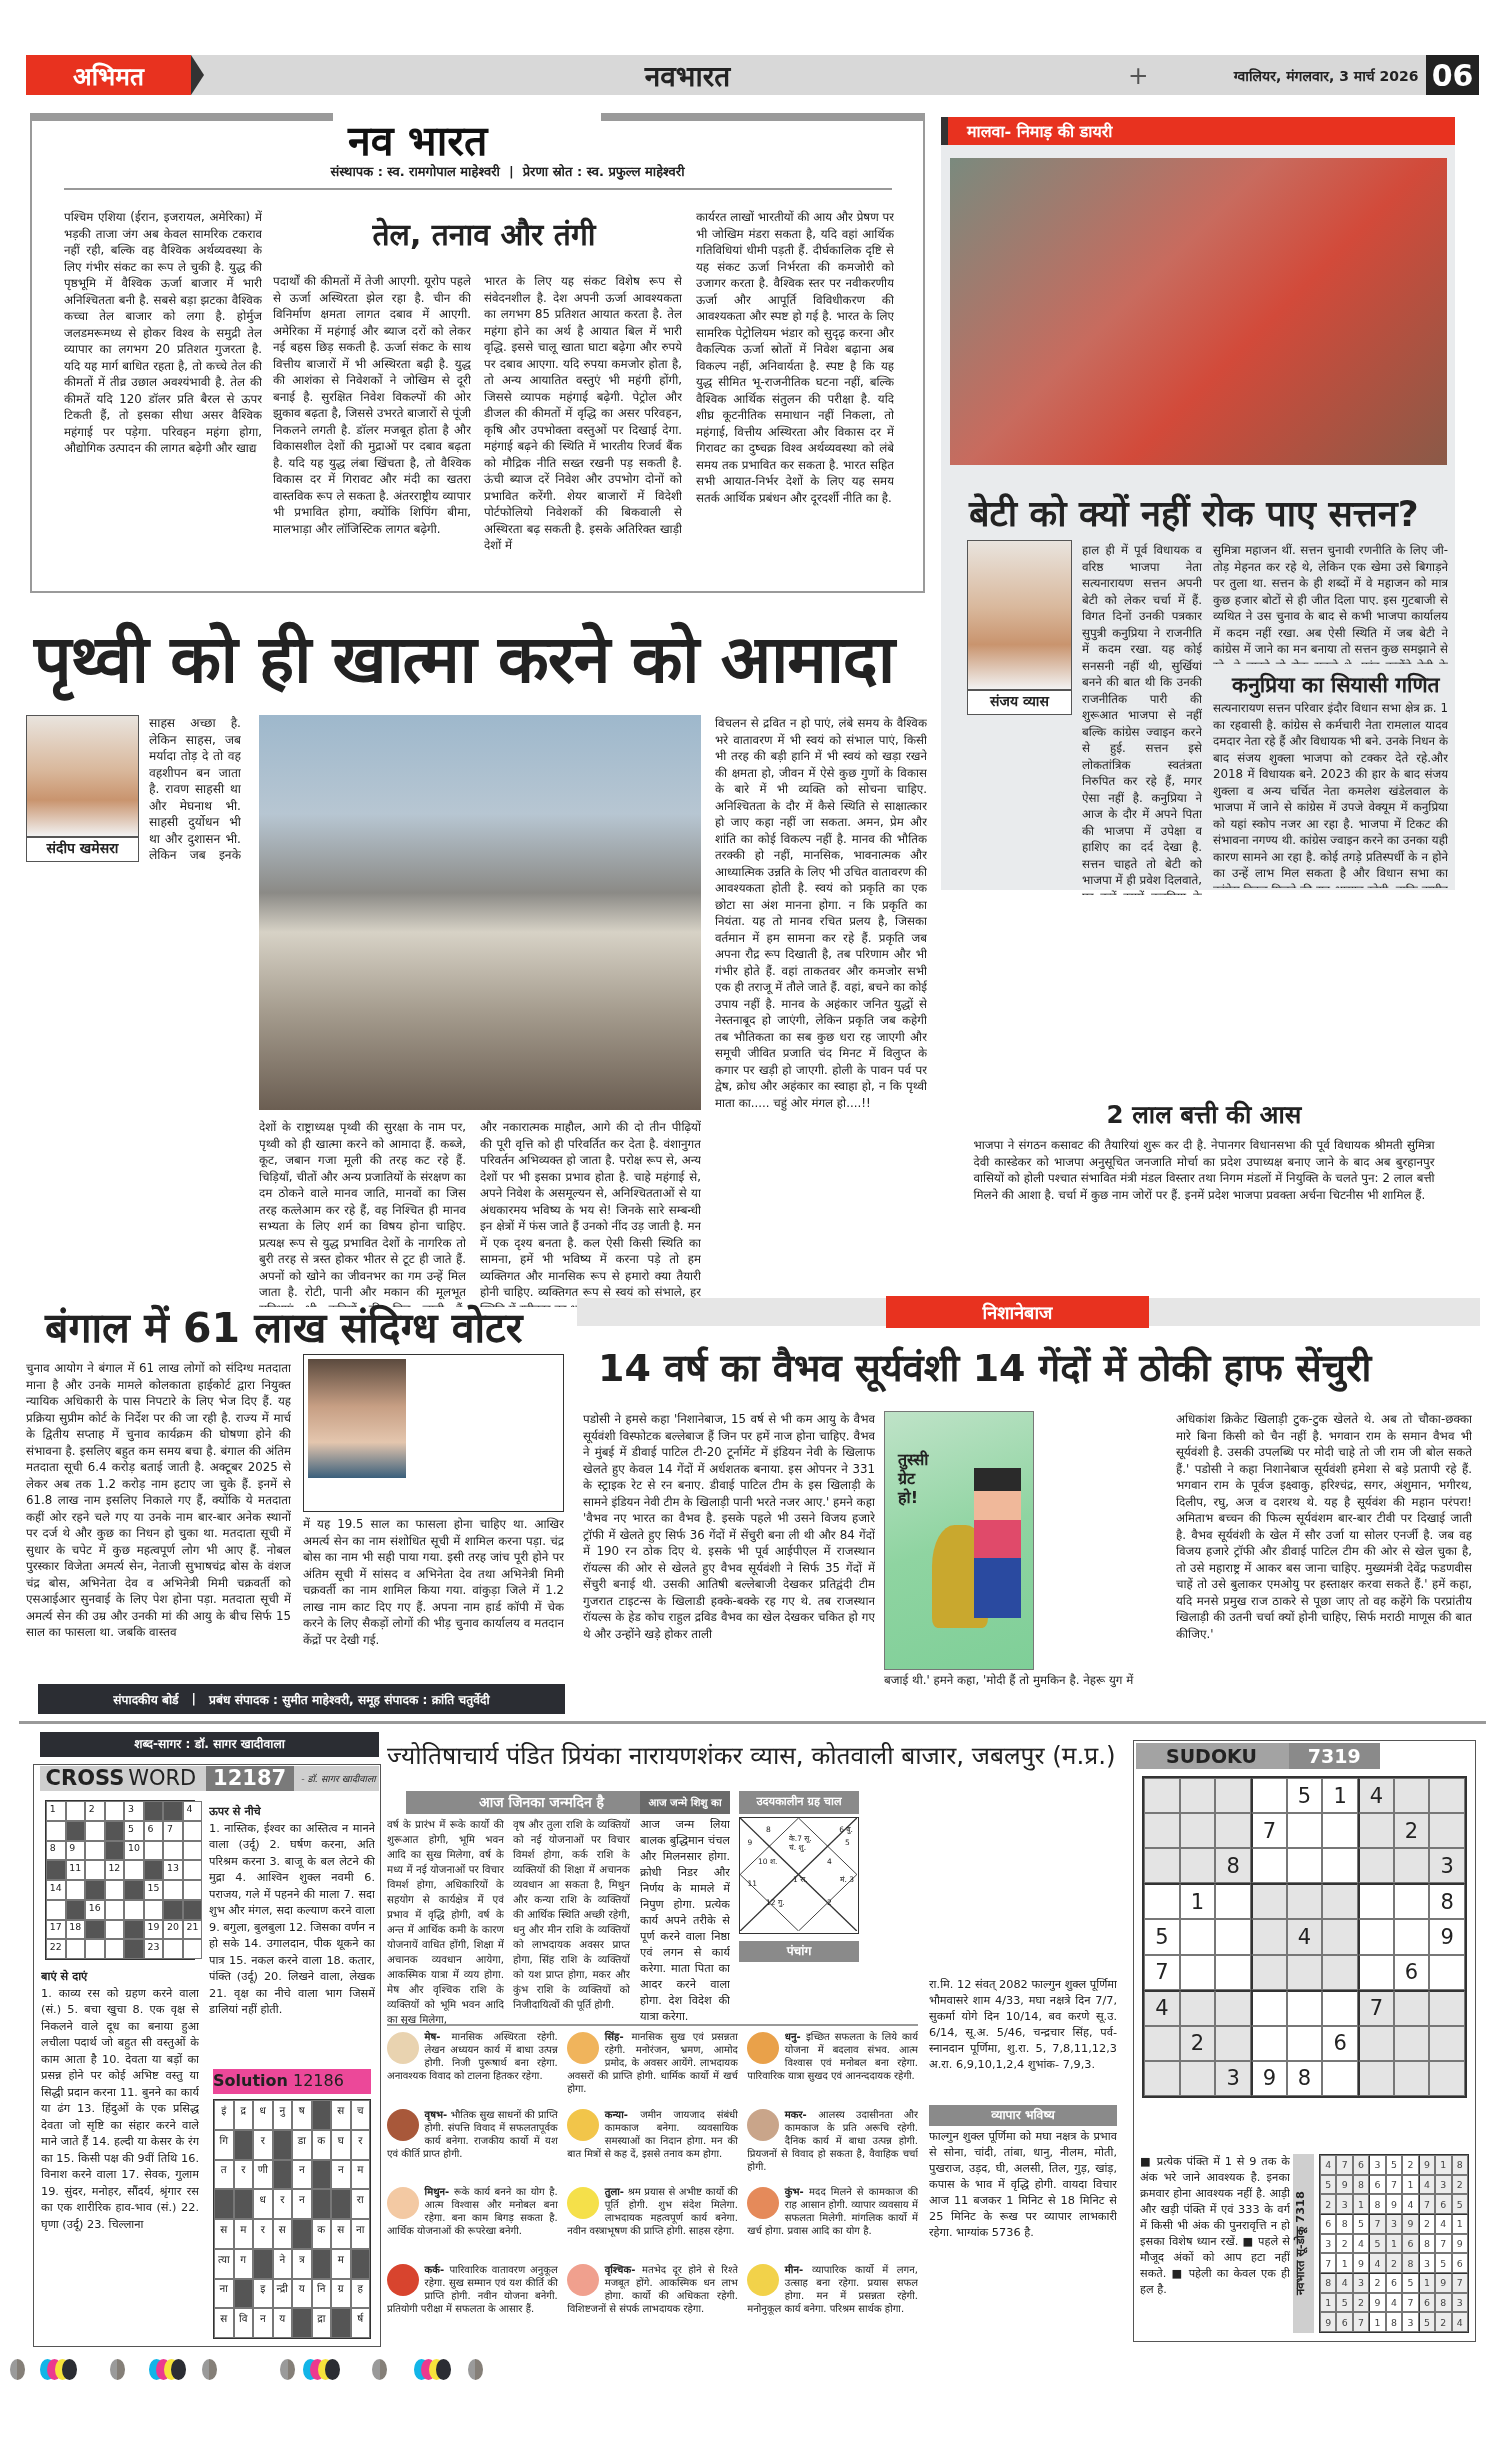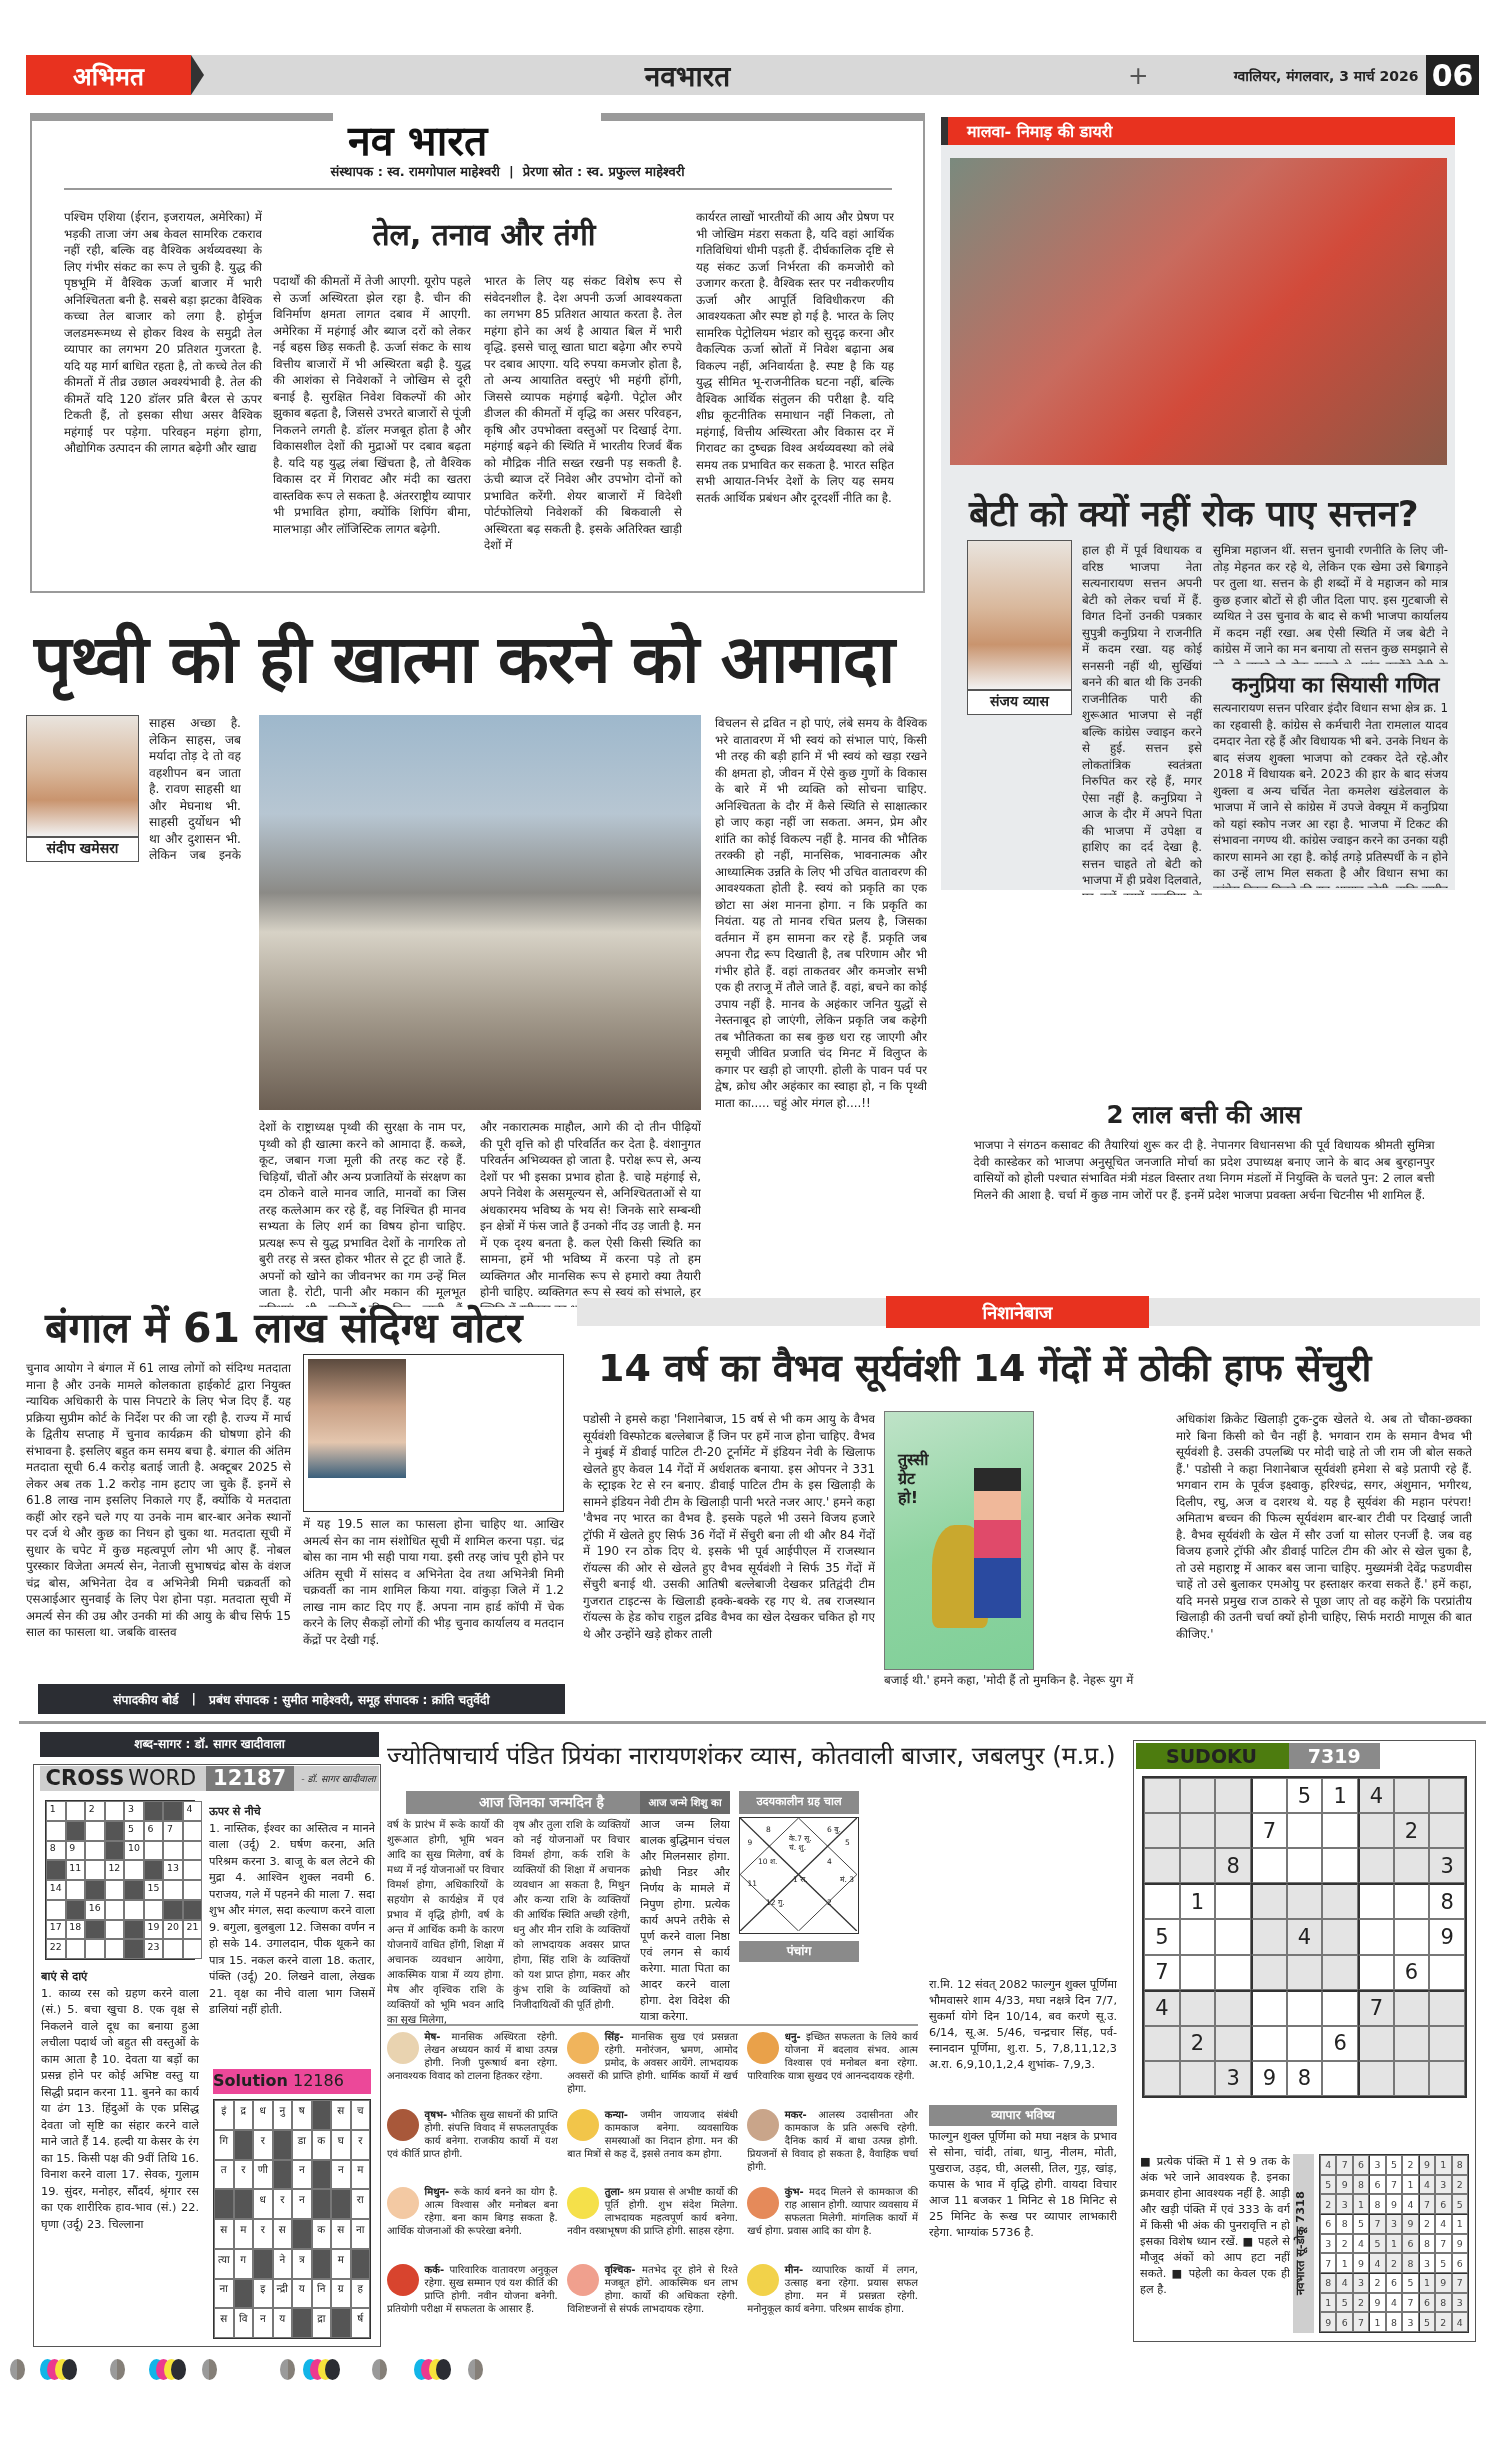--- a/index.html
+++ b/index.html
@@ -286,21 +286,21 @@
 <div class="abs graybar" style="left:739px;top:1791px;width:120px;height:22.6px;font-size:11.3px;line-height:22.6px">उदयकालीन ग्रह चाल</div>
 <div class="abs" style="left:739px;top:1817px;width:120px;height:117px;border:1.9px solid #333">
   <svg width="117" height="113" viewBox="0 0 124 120">
     <line x1="0" y1="0" x2="124" y2="120" stroke="#333" stroke-width="1.5"></line>
     <line x1="124" y1="0" x2="0" y2="120" stroke="#333" stroke-width="1.5"></line>
     <polygon points="62,0 124,60 62,120 0,60" fill="none" stroke="#333" stroke-width="1"></polygon>
   </svg>
   <div id="houses" style="position:absolute;inset:0;font-size:7.5px">
       <span style="position: absolute; left: 26px; top: 7.5px; width: 26px; line-height: 8.5px;">8</span>
       <span style="position: absolute; left: 49px; top: 17px; width: 26px; line-height: 8.5px;">के.7 सू. चं. शु.</span>
-      <span style="position: absolute; left: 87px; top: 7.5px; width: 26px; line-height: 8.5px;">6 बु.</span>
+      <span style="position: absolute; left: 87px; top: 7.5px; width: 26px; line-height: 8.5px; text-align: right;">6 बु.</span>
       <span style="position: absolute; left: 105px; top: 21px; width: 26px; line-height: 8.5px;">5</span>
       <span style="position: absolute; left: 7.5px; top: 21px; width: 26px; line-height: 8.5px;">9</span>
       <span style="position: absolute; left: 18px; top: 40px; width: 26px; line-height: 8.5px;">10 श.</span>
       <span style="position: absolute; left: 87px; top: 40px; width: 26px; line-height: 8.5px;">4</span>
       <span style="position: absolute; left: 7.5px; top: 62px; width: 26px; line-height: 8.5px;">11</span>
       <span style="position: absolute; left: 53px; top: 58px; width: 26px; line-height: 8.5px;">1 रा.</span>
       <span style="position: absolute; left: 100px; top: 58px; width: 26px; line-height: 8.5px;">मं. 3</span>
       <span style="position: absolute; left: 26px; top: 81px; width: 26px; line-height: 8.5px;">12 गु.</span>
       <span style="position: absolute; left: 87px; top: 81px; width: 26px; line-height: 8.5px;">2</span>
     </div>
@@ -330,21 +330,21 @@
 <div class="abs col" style="left:922px;top:1975px;width:0"></div>
 <div class="abs graybar" style="left:997px;top:1791px;width:0"></div>
 
 <div class="abs col" style="left:929px;top:1975px;width:0"></div>
 
 <div class="abs col" style="left:929px;top:1977px;width:188px;height:122px;font-size:11.3px;line-height:16px">रा.मि. 12 संवत् 2082 फाल्गुन शुक्ल पूर्णिमा भौमवासरे शाम 4/33, मघा नक्षत्रे दिन 7/7, सुकर्मा योगे दिन 10/14, बव करणे सू.उ. 6/14, सू.अ. 5/46, चन्द्रचार सिंह, पर्व- स्नानदान पूर्णिमा, शु.रा. 5, 7,8,11,12,3 अ.रा. 6,9,10,1,2,4 शुभांक- 7,9,3.</div>
 <div class="abs graybar" style="left:929px;top:2105px;width:188px;height:21px;font-size:12.2px;line-height:21px">व्यापार भविष्य</div>
 <div class="abs col" style="left:929px;top:2129px;width:188px;height:207px;font-size:11.3px;line-height:16px">फाल्गुन शुक्ल पूर्णिमा को मघा नक्षत्र के प्रभाव से सोना, चांदी, तांबा, धानु, नीलम, मोती, पुखराज, उड़द, घी, अलसी, तिल, गुड़, खांड़, कपास के भाव में वृद्धि होगी. वायदा विचार आज 11 बजकर 1 मिनिट से 18 मिनिट से 25 मिनिट के रूख पर व्यापार लाभकारी रहेगा. भाग्यांक 5736 है.</div>
 
 <div class="abs" style="left:1133px;top:1740px;width:343px;height:602px;border:0.9px solid #555"></div>
-<div class="abs" style="left:1136px;top:1743px;width:226px;height:26px;background:#4d7c0f;display:flex;align-items:center">
+<div class="abs" style="left:1136px;top:1743px;width:226px;height:26px;background:#a3a3a3;display:flex;align-items:center">
   <span style="font-weight:bold;font-size:19px;margin-left:30px">SUDOKU</span>
   <span style="background:#8a8a8a;color:#fff;font-weight:bold;font-size:19px;padding:0 19px;margin-left:32px;height:26px;line-height:26px">7319</span>
 </div>
 <div class="abs grid sud" id="sudgrid" style="left:1142px;top:1776px;width:325px;height:322px;grid-template-columns:repeat(9,1fr);border:2.8px solid #333">
     <div class="cell g"></div>
     <div class="cell g"></div>
     <div class="cell g"></div>
     <div class="cell bl"></div>
     <div class="cell">5</div>
     <div class="cell">1</div>

